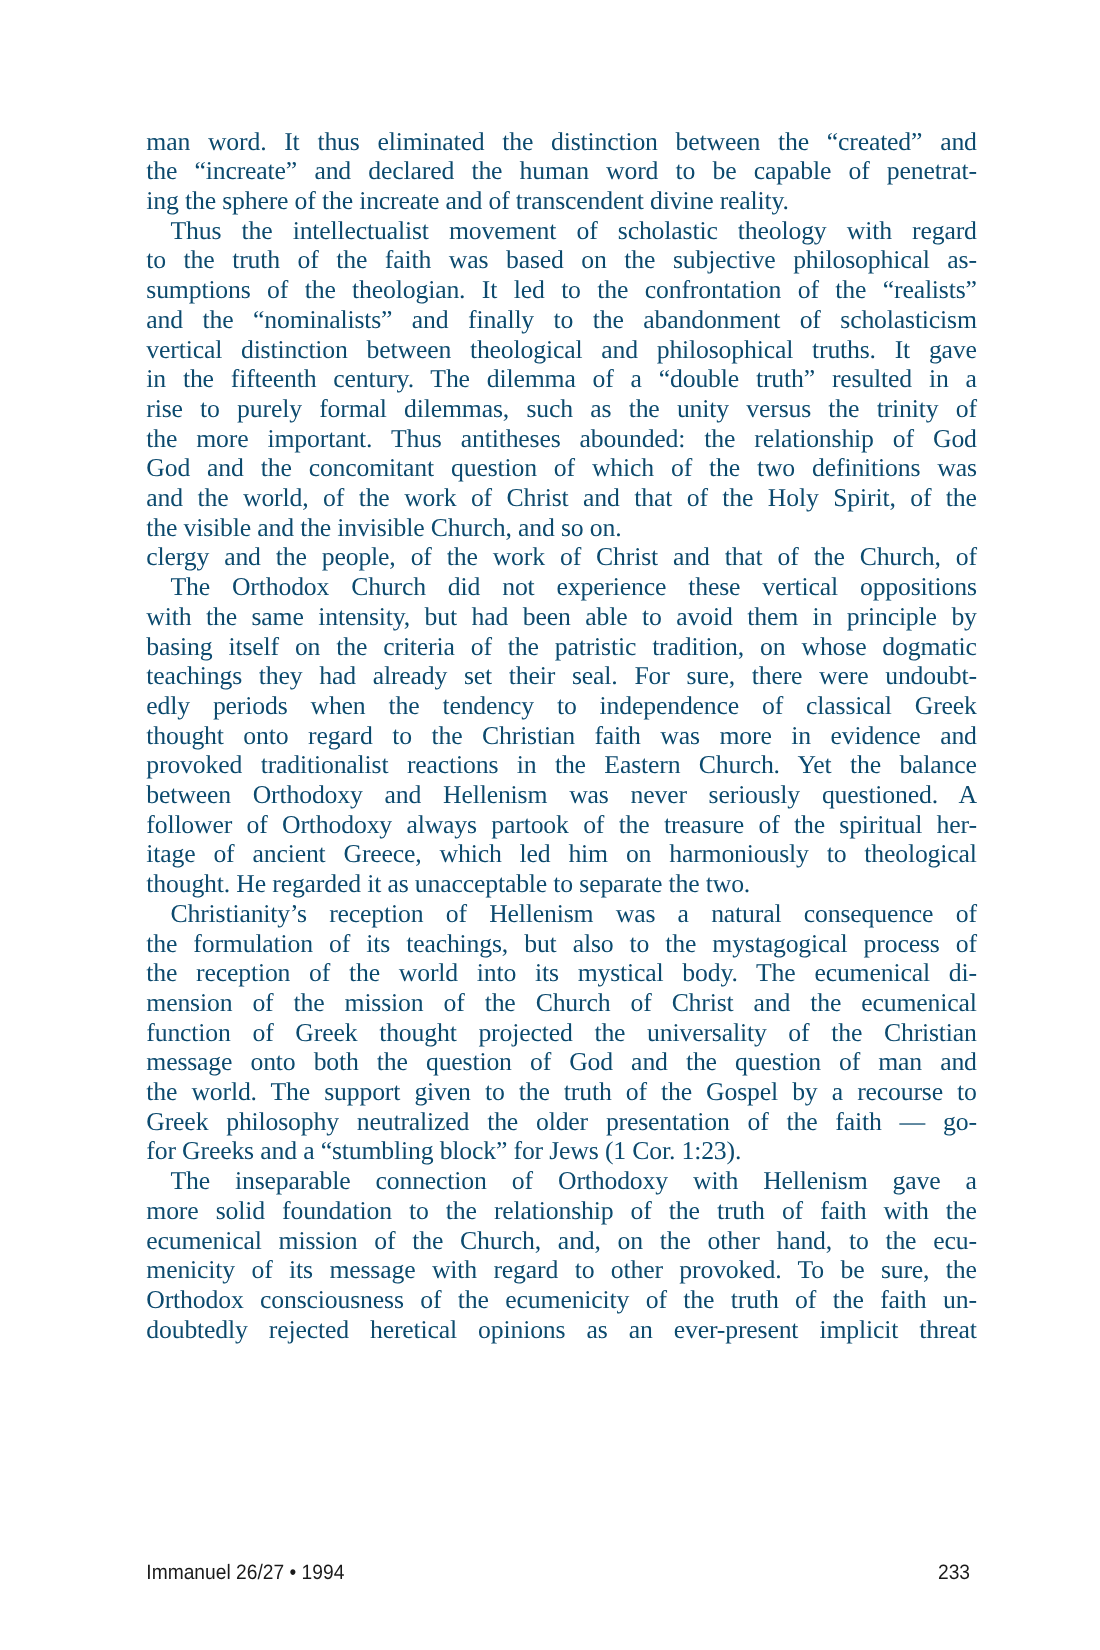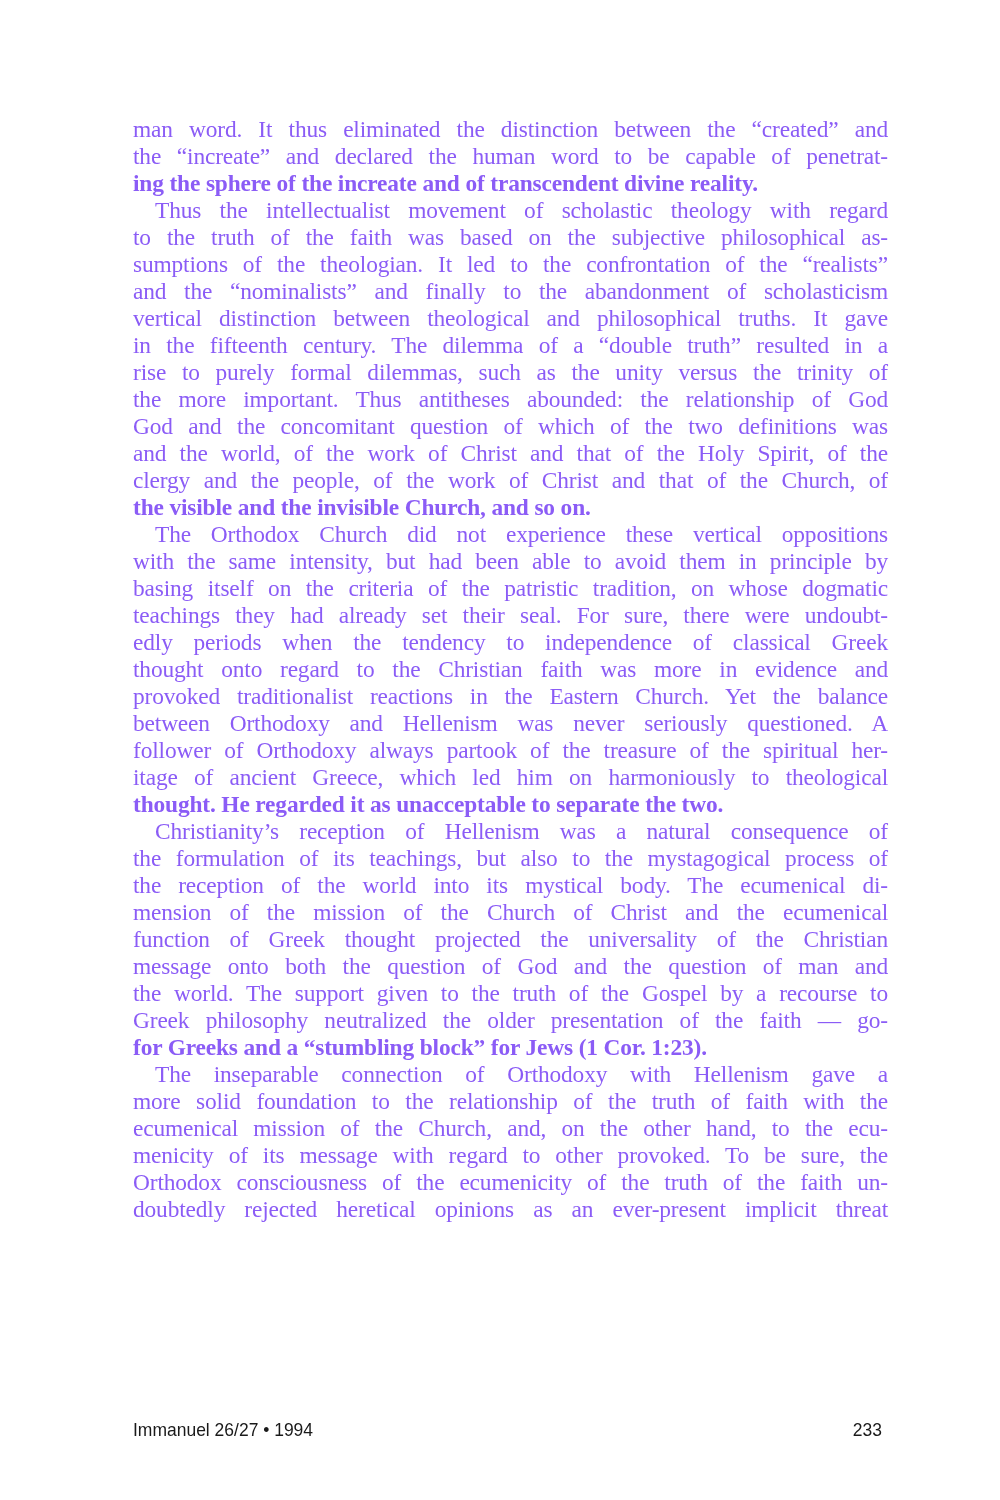--- a/index.html
+++ b/index.html
@@ -14,36 +14,35 @@
       position: absolute;
       left: 133px;
       top: 116px;
       width: 755px;
     }
     .para {
       margin: 0;
       font-family: "Liberation Serif", "DejaVu Serif", serif;
       font-size: 23.4px;
       line-height: 27px;
-      color: #8b5cf6;
+      color: #0c4a6e;
       text-align: justify;
       hyphens: none;
     }
     .line {
       display: block;
       text-align: justify;
       text-align-last: justify;
       white-space: nowrap;
       height: 27px;
       letter-spacing: -0.15px;
       word-spacing: 0px;
     }
     .line.last {
       text-align-last: left;
-      font-weight: bold;
     }
     .para.indent .line.first {
       text-indent: 22px;
     }
     .footer {
       position: absolute;
       top: 1419px;
       left: 133px;
       width: 752px;
       font-family: "Liberation Sans", "DejaVu Sans", sans-serif;
@@ -69,22 +68,22 @@
       <span class="line first">Thus the intellectualist movement of scholastic theology with regard</span>
       <span class="line">to the truth of the faith was based on the subjective philosophical as-</span>
       <span class="line">sumptions of the theologian. It led to the confrontation of the “realists”</span>
       <span class="line">and the “nominalists” and finally to the abandonment of scholasticism</span>
       <span class="line">vertical distinction between theological and philosophical truths. It gave</span>
       <span class="line">in the fifteenth century. The dilemma of a “double truth” resulted in a</span>
       <span class="line">rise to purely formal dilemmas, such as the unity versus the trinity of</span>
       <span class="line">the more important. Thus antitheses abounded: the relationship of God</span>
       <span class="line">God and the concomitant question of which of the two definitions was</span>
       <span class="line">and the world, of the work of Christ and that of the Holy Spirit, of the</span>
+      <span class="line last">the visible and the invisible Church, and so on.</span>
       <span class="line">clergy and the people, of the work of Christ and that of the Church, of</span>
-      <span class="line last">the visible and the invisible Church, and so on.</span>
     </p>
     <p class="para indent">
       <span class="line first">The Orthodox Church did not experience these vertical oppositions</span>
       <span class="line">with the same intensity, but had been able to avoid them in principle by</span>
       <span class="line">basing itself on the criteria of the patristic tradition, on whose dogmatic</span>
       <span class="line">teachings they had already set their seal. For sure, there were undoubt-</span>
       <span class="line">edly periods when the tendency to independence of classical Greek</span>
       <span class="line">thought onto regard to the Christian faith was more in evidence and</span>
       <span class="line">provoked traditionalist reactions in the Eastern Church. Yet the balance</span>
       <span class="line">between Orthodoxy and Hellenism was never seriously questioned. A</span>

